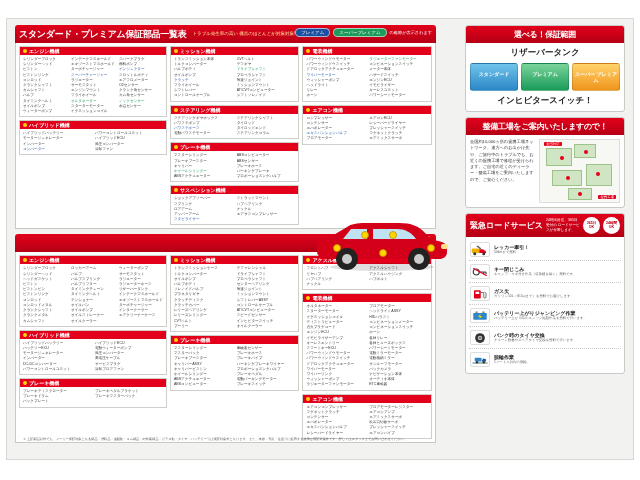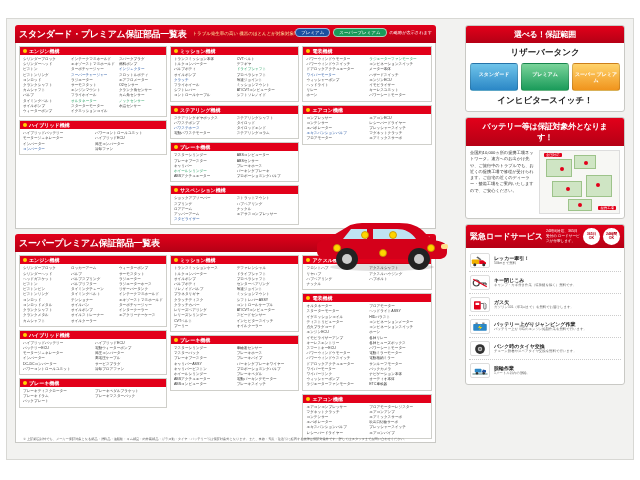--- a/index.html
+++ b/index.html
@@ -402,21 +402,20 @@
               <div>レシーバードライヤー</div>
               <div>プレッシャースイッチ</div>
               <div>マグネットクラッチ</div>
               <div>エアミックスサーボ</div>
             </div>
           </div>
         </div>
       </div>
 
       <div class="sec-head sp-head" style="margin-top:5px;">
-        <div class="title">スーパープレミアム保証部品一覧表</div>
         <div class="badge">
           <div>最大範囲の保証をサポート!</div>
           <div>安心のカーライフをお約束します。</div>
         </div>
       </div>
 
       <div class="sec-body">
         <div class="col">
           <div class="card">
             <div class="card-h">
@@ -663,21 +662,21 @@
             <div class="plan std">スタンダード</div>
             <div class="plan prm">プレミアム</div>
             <div class="plan spr">スーパー
 プレミアム</div>
           </div>
           <div class="budget-foot">インヒビタースイッチ！</div>
         </div>
       </div>
 
       <div class="rbox">
-        <div class="rbox-h">バッテリー等は保証対象外となります！</div>
+        <div class="rbox-h">整備工場をご案内いたしますので！</div>
         <div class="rbox-b clearfix">
           <div class="map-text">全国約10,000ヵ所の提携工場ネットワーク。遠方へのお出かけ先や、ご旅行中のトラブルでも、お近くの提携工場で修理が受けられます。ご自宅の近くのディーラー・整備工場をご案内いたしますので、ご安心ください。</div>
           <div class="map-box">
             <div class="map-shape" style="left:6px;top:8px;width:26px;height:18px;"></div>
             <div class="map-shape" style="left:34px;top:4px;width:22px;height:14px;"></div>
             <div class="map-shape" style="left:12px;top:30px;width:30px;height:16px;"></div>
             <div class="map-shape" style="left:46px;top:24px;width:26px;height:22px;"></div>
             <div class="map-shape" style="left:28px;top:48px;width:24px;height:12px;"></div>
             <div class="map-dot" style="left:20px;top:16px;"></div>
             <div class="map-dot" style="left:44px;top:10px;"></div>

